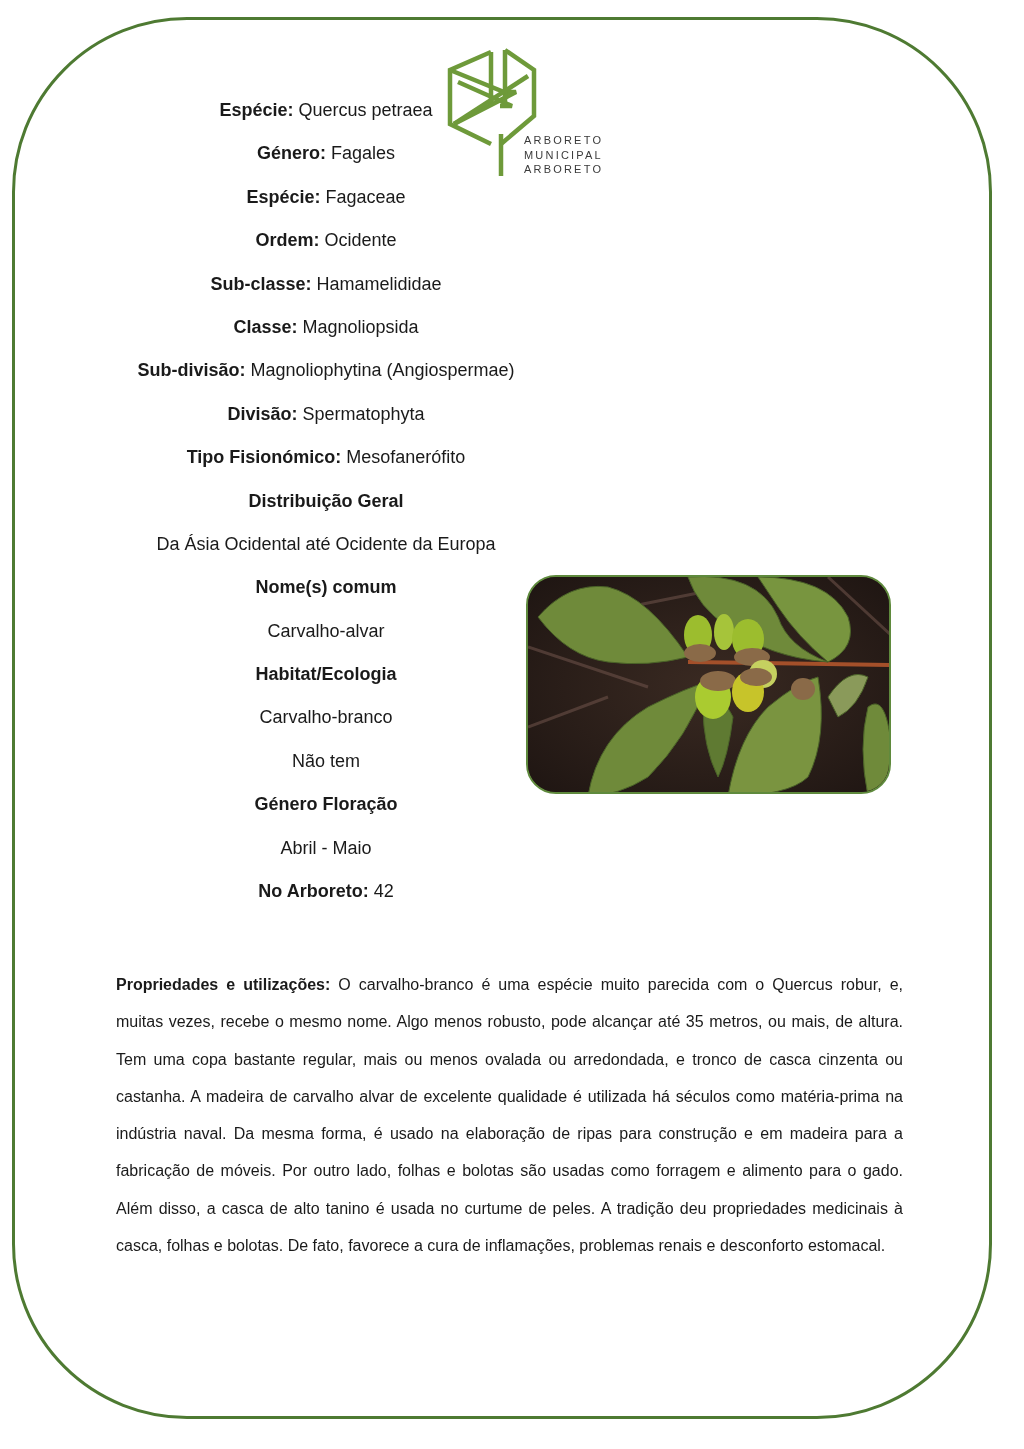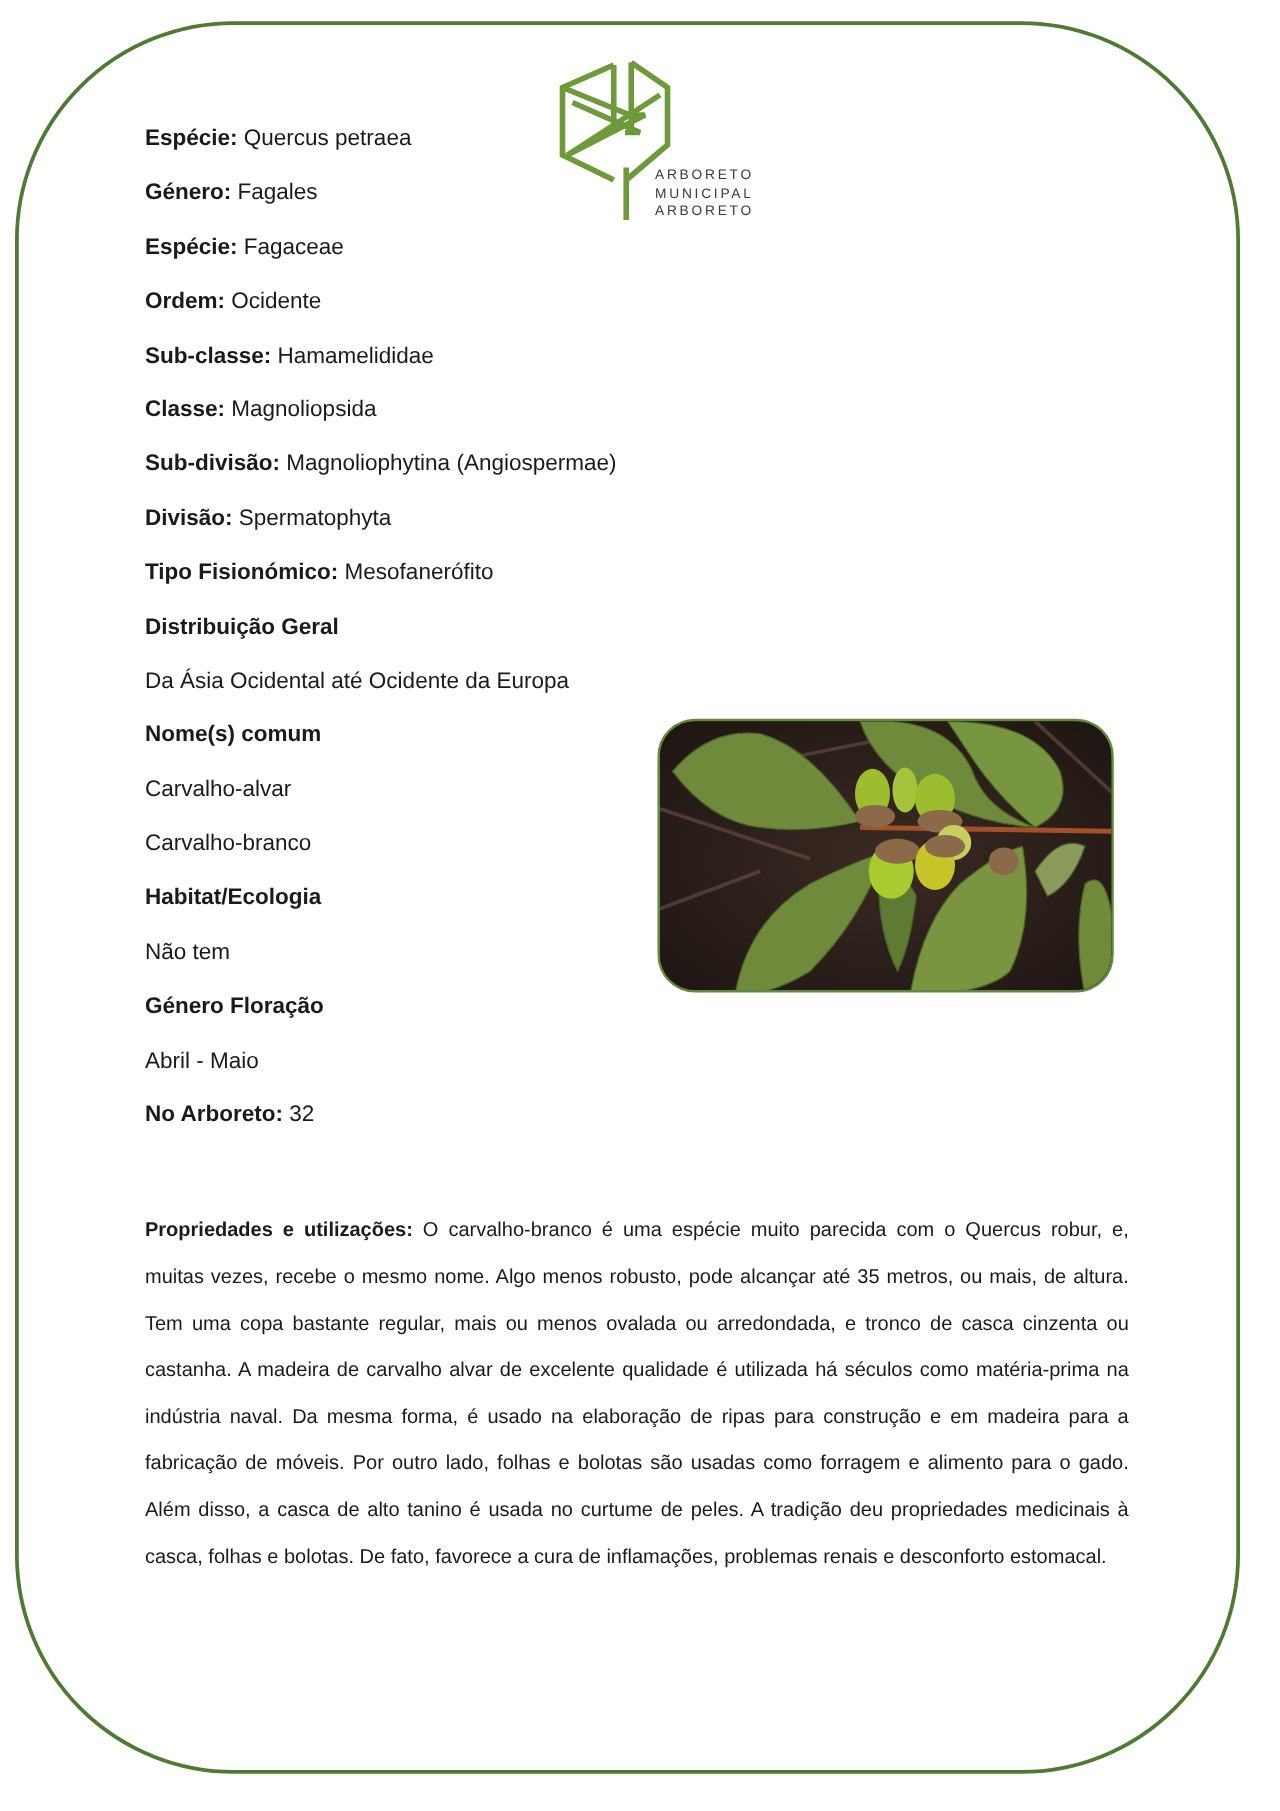--- a/index.html
+++ b/index.html
@@ -6,21 +6,21 @@
     body { width: 1024px; height: 1449px; position: relative; overflow: hidden;
            font-family: "Liberation Sans", "DejaVu Sans", sans-serif; color: #1a1a1a; }
     .frame { position: absolute; left: 12px; top: 17px; width: 980px; height: 1402px;
              border: 3px solid #4e7a32; border-radius: 175px; box-sizing: border-box; }
     .logo { position: absolute; left: 444px; top: 46px; width: 186px; height: 134px; }
     .logo svg { position: absolute; left: 0; top: 0; }
     .logo-text { position: absolute; left: 80px; top: 87px; font-size: 11px; line-height: 14.5px;
                  letter-spacing: 2.2px; color: #3a3a3a; }
     .logo-text div { white-space: nowrap; }
     .fields { position: absolute; left: 116px; top: 98px; width: 420px; }
-    .row { height: 43.4px; font-size: 18px; line-height: 24px; white-space: nowrap; }
+    .row { height: 43.4px; font-size: 18px; line-height: 24px; white-space: nowrap; text-align: center; }
     .row b { font-weight: bold; }
     .photo { position: absolute; left: 526px; top: 575px; width: 365px; height: 219px;
              border: 2px solid #5f8a3d; border-radius: 30px; overflow: hidden; box-sizing: border-box;
              background: #2a1c18; }
     .para { position: absolute; left: 116px; top: 966px; width: 787px; font-size: 16px;
             line-height: 37.3px; text-align: justify; }
     .para b { font-weight: bold; }
   </style>
 </head>
 <body>
@@ -58,26 +58,26 @@
   <div class="row"><b>Ordem:</b><span> Ocidente</span></div>
   <div class="row"><b>Sub-classe:</b><span> Hamamelididae</span></div>
   <div class="row"><b>Classe:</b><span> Magnoliopsida</span></div>
   <div class="row"><b>Sub-divisão:</b><span> Magnoliophytina (Angiospermae)</span></div>
   <div class="row"><b>Divisão:</b><span> Spermatophyta</span></div>
   <div class="row"><b>Tipo Fisionómico:</b><span> Mesofanerófito</span></div>
   <div class="row"><b>Distribuição Geral</b><span></span></div>
   <div class="row"><b></b><span>Da Ásia Ocidental até Ocidente da Europa</span></div>
   <div class="row"><b>Nome(s) comum</b><span></span></div>
   <div class="row"><b></b><span>Carvalho-alvar</span></div>
+  <div class="row"><b>Habitat/Ecologia</b><span></span></div>
   <div class="row"><b></b><span>Carvalho-branco</span></div>
-  <div class="row"><b>Habitat/Ecologia</b><span></span></div>
   <div class="row"><b></b><span>Não tem</span></div>
   <div class="row"><b>Género Floração</b><span></span></div>
   <div class="row"><b></b><span>Abril - Maio</span></div>
-  <div class="row"><b>No Arboreto:</b><span> 32</span></div>
+  <div class="row"><b>No Arboreto:</b><span> 42</span></div>
 </div>
 
 <div class="photo">
   <svg width="365" height="219" viewBox="0 0 365 219">
     <defs>
       <radialGradient id="bg" cx="50%" cy="50%" r="70%">
         <stop offset="0%" stop-color="#3a2a22"></stop>
         <stop offset="100%" stop-color="#1e1512"></stop>
       </radialGradient>
     </defs>

